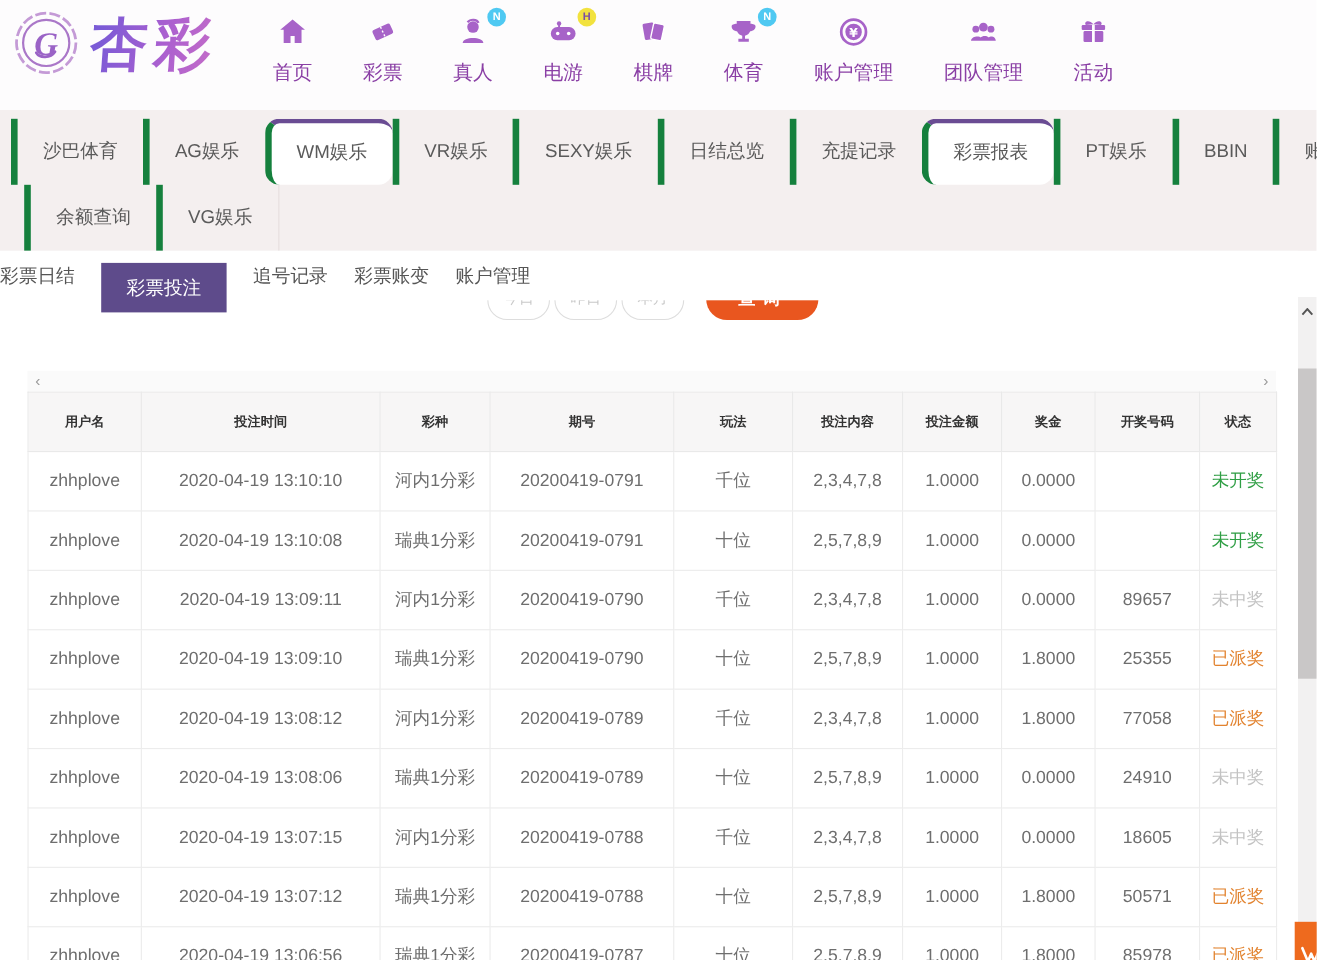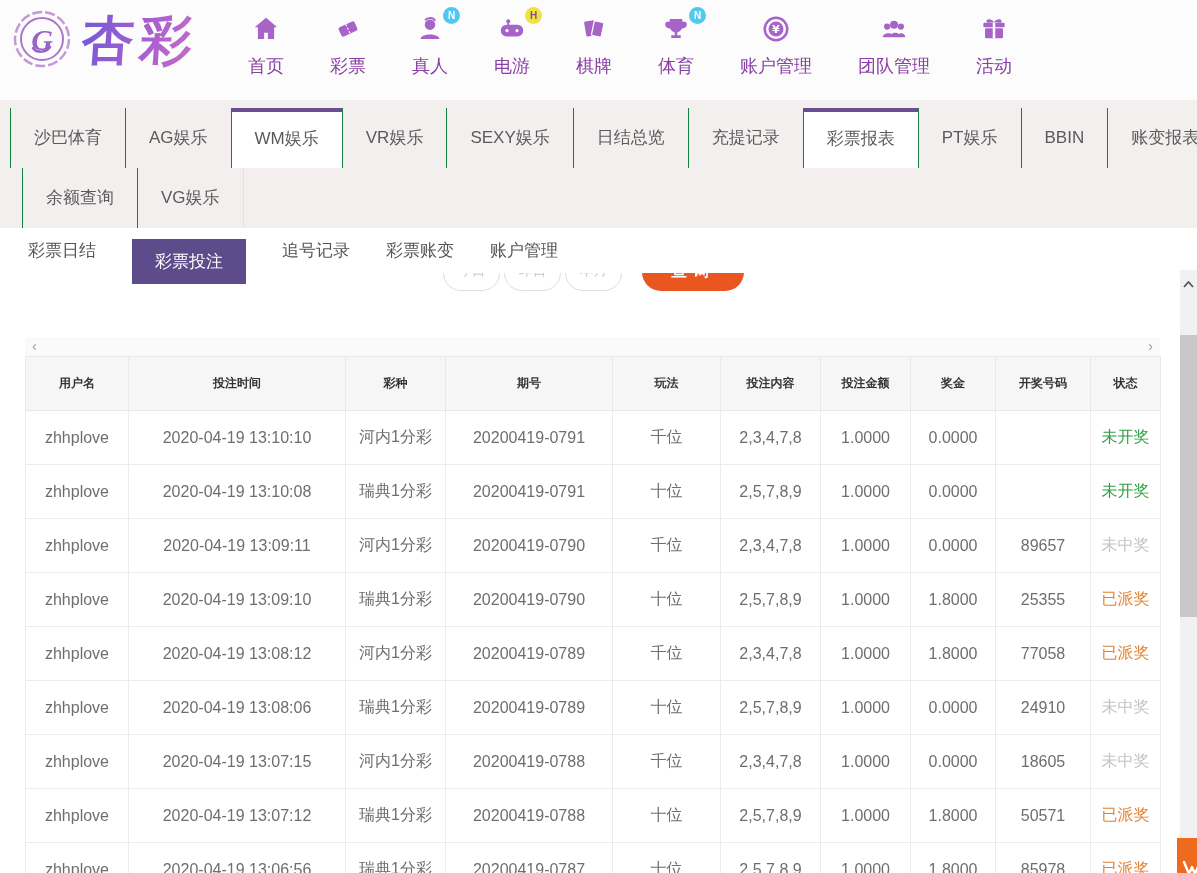--- a/index.html
+++ b/index.html
@@ -19,27 +19,27 @@
   .nav-label { font-size:18px; color:#8a3fa5; margin-top:5px; white-space:nowrap; }
   .badge { position:absolute; top:-6px; right:-12px; width:17px; height:17px; border-radius:50%;
            font-size:10px; font-weight:bold; line-height:17px; text-align:center; }
   .badge-cyan { background:#4fc9f2; color:#fff; }
   .badge-yellow { background:#f2e23e; color:#7a4fa3; }
 
   
   .tabband { position:absolute; left:0; top:100px; width:1197px; height:128px; background:#f4efef; padding-top:8px; }
   .tabrow { display:flex; }
   .tab { height:60px; line-height:60px; padding:0 23px; font-size:17px; color:#5a5a5a;
-         border-left:1px solid #15803d; cursor:pointer; white-space:nowrap;text-align:right; }
+         border-left:6px solid #15803d; cursor:pointer; white-space:nowrap;text-align:right; }
   .tabrow .tab:last-child { border-right:1px solid #e6dfdf; }
-  .tab-active { background:#fff; border-top:4px solid #6a4c93; line-height:54px; }
+  .tab-active { background:#fff; border-top:4px solid #6a4c93; line-height:54px;border-radius:13px; }
 
   
   .subtabbar { position:absolute; left:0; top:228px; width:1180px; height:45px; background:#fff; z-index:5;
-               display:flex; align-items:center; padding-left:28px; gap:36px; }
+               display:flex; align-items:center; gap:24px; }
   .subtab { font-size:17px; color:#555; cursor:pointer; white-space:nowrap; }
   .subtab-active { background:#5e4b8b; color:#fff; padding:11px 23px; position:relative; top:11px; }
 
   
   .filters { position:absolute; left:443px; top:251px; display:flex; align-items:flex-start; z-index:2; }
   .ghost-btn { width:57px; height:40px; border:1px solid #ddd; border-radius:18px; background:#fff;
                color:#c9c9c9; font-size:14px; margin-right:4px; cursor:pointer;
                font-family:"Liberation Sans",sans-serif; }
   .search-btn { width:102px; height:40px; border:none; border-radius:19px; background:#e9561f; color:#fff;
                 font-size:16px; font-weight:bold; letter-spacing:6px; margin-left:16px; cursor:pointer;

